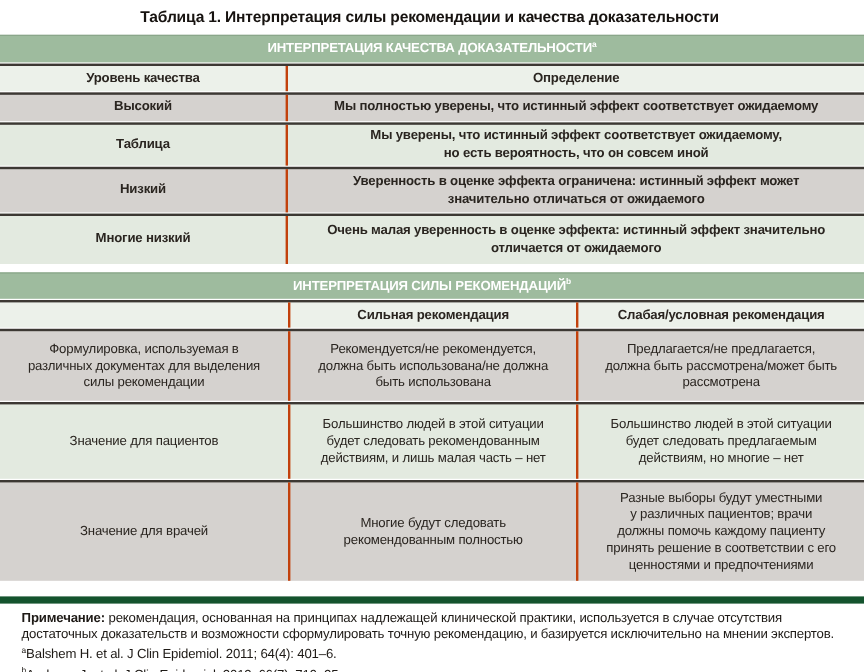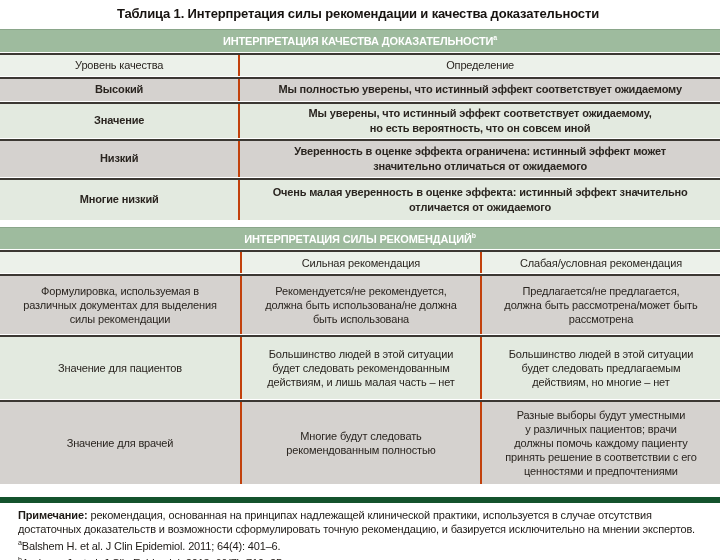--- a/index.html
+++ b/index.html
@@ -18,21 +18,21 @@
   .row{display:flex;border-top:2px solid #3c3833;margin-top:1px;align-items:stretch;}
   .cell{display:flex;align-items:center;justify-content:center;text-align:center;
         box-sizing:border-box;padding:3px 8px;white-space:pre-line;font-size:11px;line-height:14px;}
   .cell + .cell{border-left:2px solid #c2410c;}
   .c1{width:33.1%;} .c2{width:66.9%;}
   .t3 .cell{width:33.333%;}
   .bold-body .cell{font-weight:bold;line-height:15px;}
   .gray{background:#d5d2cf;}
   .green{background:#e3eae0;}
   .colhead{background:#ecf1ea;}
-  .colhead .cell{font-weight:normal;}
+  .colhead .cell{font-weight:bold;}
   .h21{min-height:21px;} .h22{min-height:22px;} .h34{min-height:34px;} .h36{min-height:36px;}
   .h40{min-height:40px;} .h58{min-height:58px;} .h62{min-height:62px;} .h82{min-height:82px;}
 
   .footnote{flex:1;border-top:6px solid #14532d;margin-top:13px;background:#fff;
             font-size:11px;line-height:14px;padding:5px 18px 2px;color:#1e1a16;}
   .note-label{font-weight:bold;margin-right:3px;}
   .note-text{white-space:pre-line;}
   .citation{margin-top:0;}
   .citation sup{font-size:7px;}
   .bottom-rule{height:2px;border-top:2px solid #3c3833;border-bottom:2px solid #3c3833;background:#fff;}
@@ -54,21 +54,21 @@
     <div class="cell c1">Уровень качества</div>
     <div class="cell c2">Определение</div>
   </div>
 
   <div class="row gray bold-body h22">
     <div class="cell c1">Высокий</div>
     <div class="cell c2">Мы полностью уверены, что истинный эффект соответствует ожидаемому</div>
   </div>
 
   <div class="row green bold-body h34">
-    <div class="cell c1">Значение</div>
+    <div class="cell c1">Таблица</div>
     <div class="cell c2">Мы уверены, что истинный эффект соответствует ожидаемому,
 но есть вероятность, что он совсем иной</div>
   </div>
 
   <div class="row gray bold-body h36">
     <div class="cell c1">Низкий</div>
     <div class="cell c2">Уверенность в оценке эффекта ограничена: истинный эффект может
 значительно отличаться от ожидаемого</div>
   </div>
 

